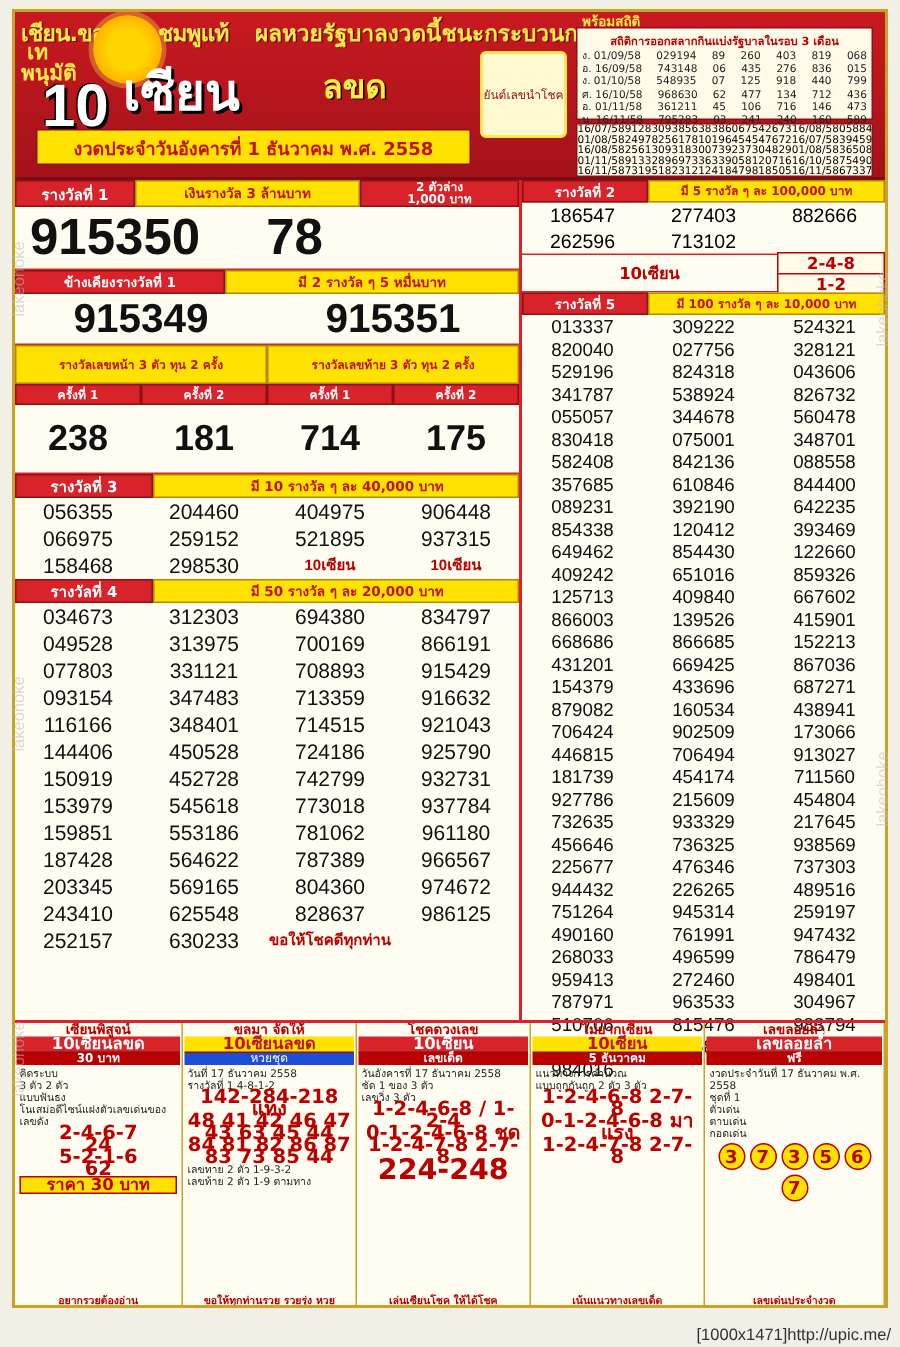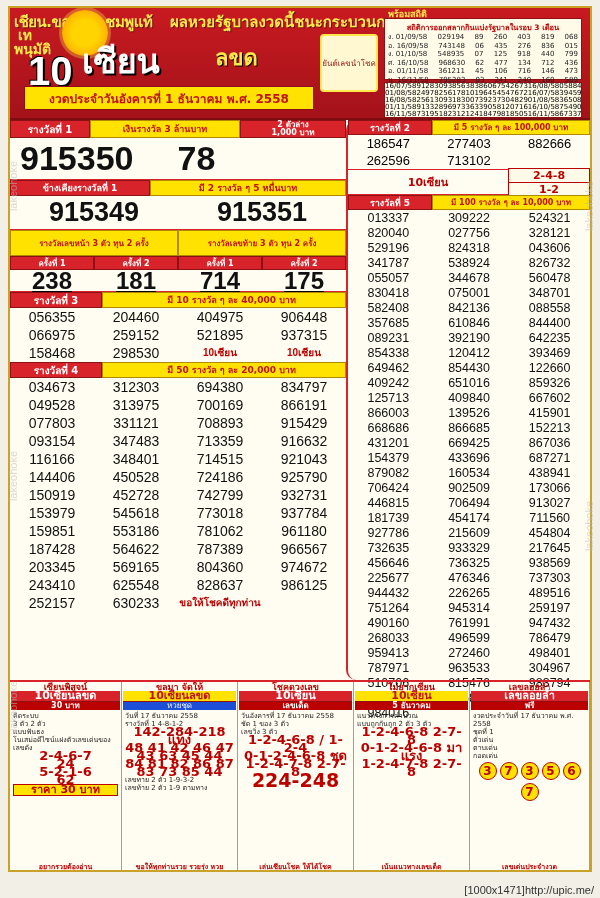--- a/index.html
+++ b/index.html
@@ -121,21 +121,21 @@
     font-size:9px; color:#ffe94a; font-weight:bold;
   }
 
   
   .body {
     position:absolute; left:0; top:112px;
     width:580px; height:560px;
     display:flex;
   }
   .colL { width:336px; }
-  .colR { width:244px; border-left:2px solid #d8232a;border-radius:10px; }
+  .colR { width:244px; border-left:2px solid #d8232a; }
 
   .prize1-bar { display:flex; height:18px; }
   .prize1-bar > div { display:flex; align-items:center; justify-content:center; }
 
   .bignum {
     font-family:"Liberation Sans", sans-serif;
     font-weight:bold; color:#111;
   }
   .p1row {
     height:42px; display:flex; align-items:center;
@@ -157,21 +157,21 @@
     background:#ffe200; color:#c0121a; font-weight:bold;
     border:1px solid #b08a00; line-height:9px;
     display:flex; align-items:center; justify-content:center; padding:1px;
   }
   .two3-sub { display:flex; height:14px; }
   .two3-sub > div {
     flex:1; font-size:8px; text-align:center; font-weight:bold;
     background:#d8232a; color:#fff; border:1px solid #8c1014;
     display:flex; align-items:center; justify-content:center;
   }
-  .two3-vals { display:flex; height:22px;text-decoration:underline; }
+  .two3-vals { display:flex; height:46px; }
   .two3-vals > div {
     flex:1; font-size:24px; font-weight:bold; text-align:center;
     display:flex; align-items:center; justify-content:center;
     border-bottom:1px solid #d8232a;
   }
 
   .grid3 { display:grid; grid-template-columns:repeat(4,1fr); }
   .grid3 div {
     font-size:14px; text-align:center; padding:1px 0;
     font-family:"Liberation Sans", sans-serif; color:#111;
@@ -523,21 +523,21 @@
         <div class="r2-grid" id="prize2-grid">
             <div>186547</div>
             <div>277403</div>
             <div>882666</div>
             <div>262596</div>
             <div>713102</div>
           </div>
 
         <div style="display:flex;align-items:center;height:26px;border-top:1px solid #d8232a;border-bottom:1px solid #d8232a;">
           <div style="flex:1;text-align:center;font-size:11px;font-weight:bold;color:#b00;">10เซียน</div>
-          <div style="width:82px;border:1px solid #b00;background:#fffbe8;">
+          <div style="width:72px;border:1px solid #b00;background:#fffbe8;">
             <div style="font-size:11px;font-weight:bold;color:#b00;text-align:center;">2-4-8</div>
             <div style="font-size:11px;font-weight:bold;color:#b00;text-align:center;border-top:1px solid #b00;">1-2</div>
           </div>
         </div>
 
         <div class="r2-head">
           <div class="l">รางวัลที่ 5</div>
           <div class="r">มี 100 รางวัล ๆ ละ 10,000 บาท</div>
         </div>
         <div class="r5-grid" id="prize5-grid">

